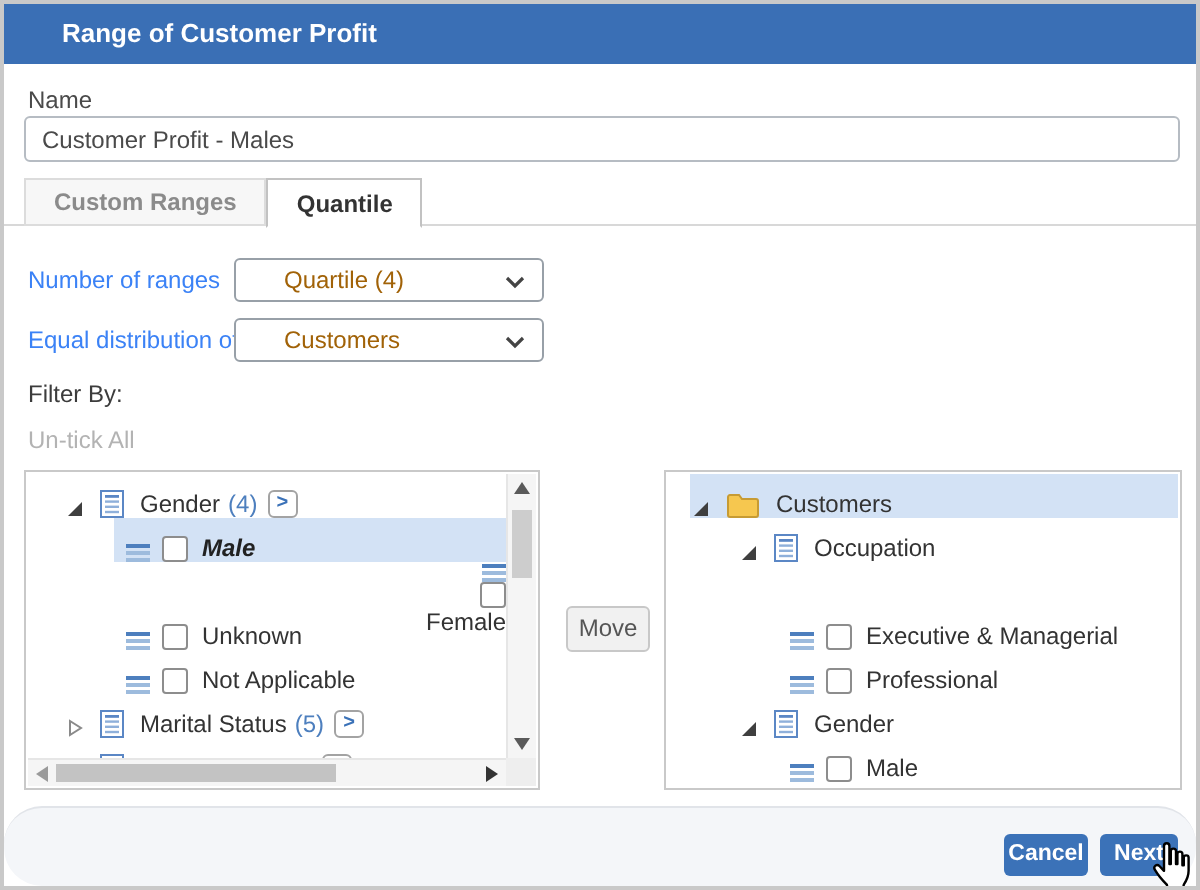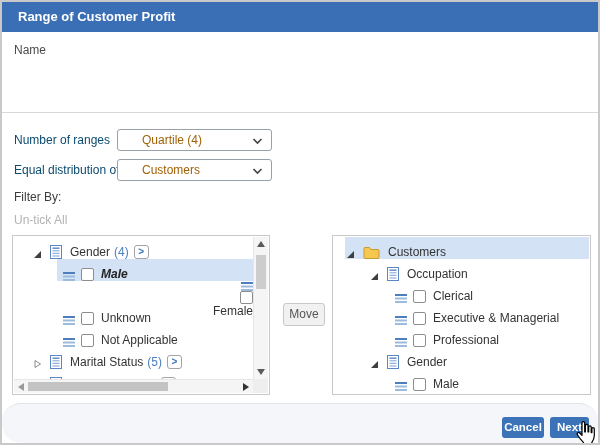--- a/index.html
+++ b/index.html
@@ -5,40 +5,40 @@
   * { margin:0; padding:0; box-sizing:border-box; }
   html,body { width:600px; height:445px; font-family:"Liberation Sans", sans-serif; }
   #dialog {
     position:relative; width:600px; height:445px;
     background:#fff; border:2px solid #c9c9c9; overflow:hidden;
   }
   
   .titlebar {
     position:absolute; left:0; top:0; right:0; height:30px;
     background:#3a6fb5; color:#fff; font-size:13px; font-weight:bold;
-    line-height:30px; padding-left:16px;
+    line-height:30px; padding-left:29px;
   }
   
   .name-label { position:absolute; left:12px; top:41px; font-size:12px; color:#4a4a4a; }
   .name-input {
     position:absolute; left:10px; top:56px; width:578px; height:23px;
     border:1px solid #b6bcc3; border-radius:3px; font-family:"Liberation Sans",sans-serif;
     font-size:12px; color:#4a4a4a; padding:0 8px; background:#fff; outline:none;
   }
   
   .tabline { position:absolute; left:0; top:110px; right:0; height:1px; background:#d8d8d8; }
   .tabs { position:absolute; left:10px; top:87px; height:24px; display:flex; z-index:2; }
   .tab {
     height:24px; padding:0 14px; font-size:12px; font-weight:bold;
     display:flex; align-items:center; cursor:default;
   }
   .tab.inactive { background:#f7f7f7; border:1px solid #dcdcdc; color:#8b8b8b; }
   .tab.active { background:#fff; border:1px solid #c2c2c2; border-bottom:1px solid #fff; color:#333; height:25px; }
   
-  .frm-label { position:absolute; left:12px; font-size:12px; color:#0c4a6e; line-height:22px; }
+  .frm-label { position:absolute; left:12px; font-size:12px; color:#3b82f6; line-height:22px; }
   .sel {
     position:absolute; left:115px; width:155px; height:22px;
     border:1px solid #98a0a8; border-radius:3px; background:#fff;
     font-size:12px; color:#a16207; line-height:20px; padding-left:24px; cursor:default;
   }
   .sel .chev { position:absolute; right:8px; top:8px; }
   .filter-label { position:absolute; left:12px; top:188px; font-size:12px; color:#3c3c3c; }
   .untick { position:absolute; left:12px; top:211px; font-size:12px; color:#b3b3b3; }
   
   .panel { position:absolute; top:233px; height:160px; border:1px solid #c9c9c9; background:#fff; }
@@ -95,22 +95,27 @@
   svg { display:block; }
 </style>
 </head>
 <body>
 
 <div id="dialog">
 
   <div class="titlebar">Range of Customer Profit</div>
 
   <div class="name-label">Name</div>
+  <input class="name-input" type="text" value="Customer Profit - Males" style="">
 
   <div class="tabline"></div>
+  <div class="tabs">
+    <div class="tab inactive">Custom Ranges</div>
+    <div class="tab active">Quantile</div>
+  </div>
 
   <div class="frm-label" style="top:127px;">Number of ranges</div>
   <div class="sel" style="top:127px;">
     <span>Quartile (4)</span>
     <span class="chev icon">
       <svg width="11" height="7" viewBox="0 0 11 7">
           <polyline points="1.5,1 5.5,5 9.5,1" fill="none" stroke="#444" stroke-width="1.6"></polyline>
         </svg>
     </span>
   </div>
@@ -280,31 +285,20 @@
             <rect x="0.5" y="0.5" width="11" height="13" fill="#fff" stroke="#5b87c5"></rect>
             <rect x="2.5" y="2.5" width="7" height="1.4" fill="#5b87c5"></rect>
             <rect x="2.5" y="5.2" width="7" height="1.2" fill="#8fb0da"></rect>
             <rect x="2.5" y="7.8" width="7" height="1.2" fill="#8fb0da"></rect>
             <rect x="2.5" y="10.4" width="7" height="1.2" fill="#8fb0da"></rect>
           </svg>
       </span>
       <span style="margin-left:8px;">Occupation</span>
     </div>
 
-    <div class="trow" style="top:45px; left:62px;">
-      <span class="icon">
-        <svg width="12" height="10" viewBox="0 0 12 10">
-            <rect x="0" y="1" width="12" height="2" fill="#4d7fbe"></rect>
-            <rect x="0" y="4.5" width="12" height="2" fill="#9dbbdd"></rect>
-            <rect x="0" y="8" width="12" height="2" fill="#9dbbdd"></rect>
-          </svg>
-      </span>
-      <span class="checkbox" style="margin-left:6px;"></span>
-      <span style="margin-left:7px;">Clerical</span>
-    </div>
 
     <div class="trow" style="top:89px; left:62px;">
       <span class="icon">
         <svg width="12" height="10" viewBox="0 0 12 10">
             <rect x="0" y="1" width="12" height="2" fill="#4d7fbe"></rect>
             <rect x="0" y="4.5" width="12" height="2" fill="#9dbbdd"></rect>
             <rect x="0" y="8" width="12" height="2" fill="#9dbbdd"></rect>
           </svg>
       </span>
       <span class="checkbox" style="margin-left:6px;"></span>

